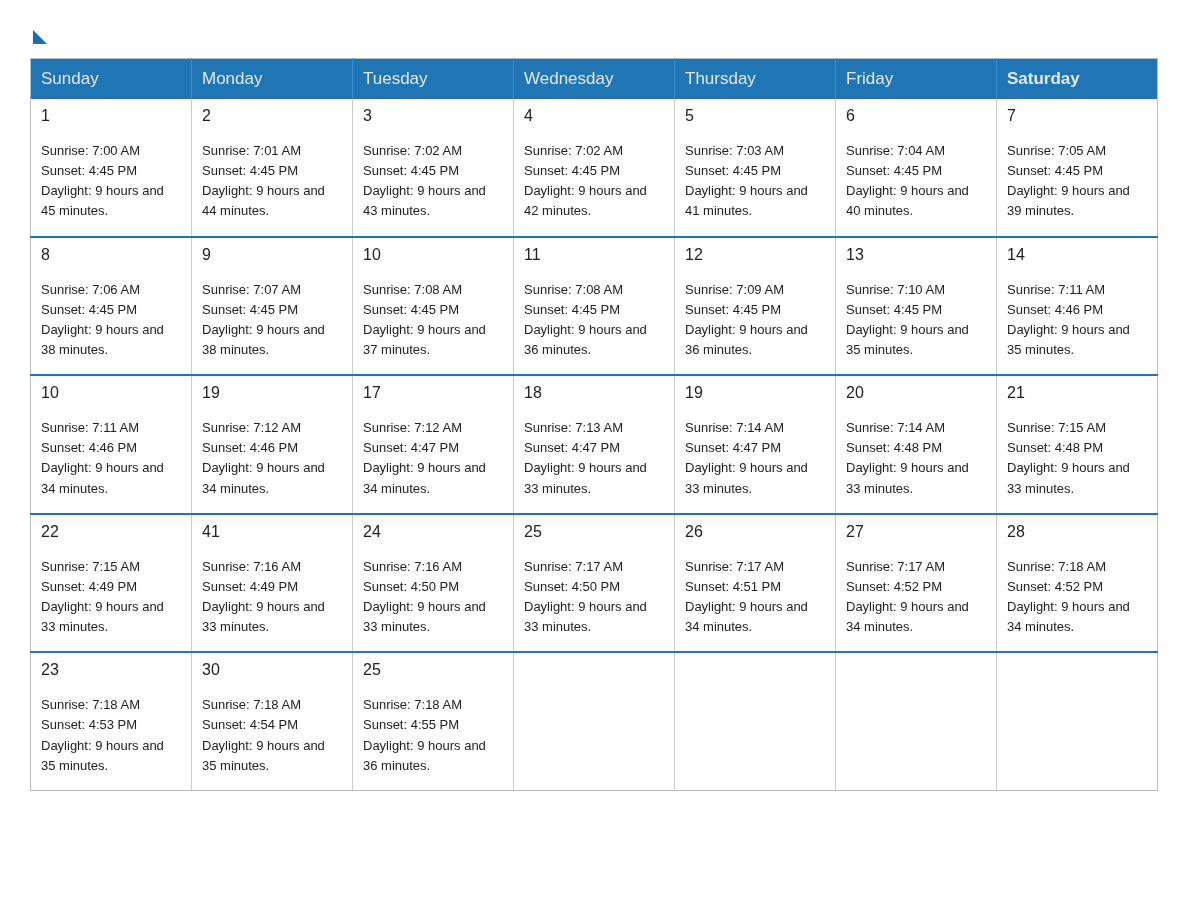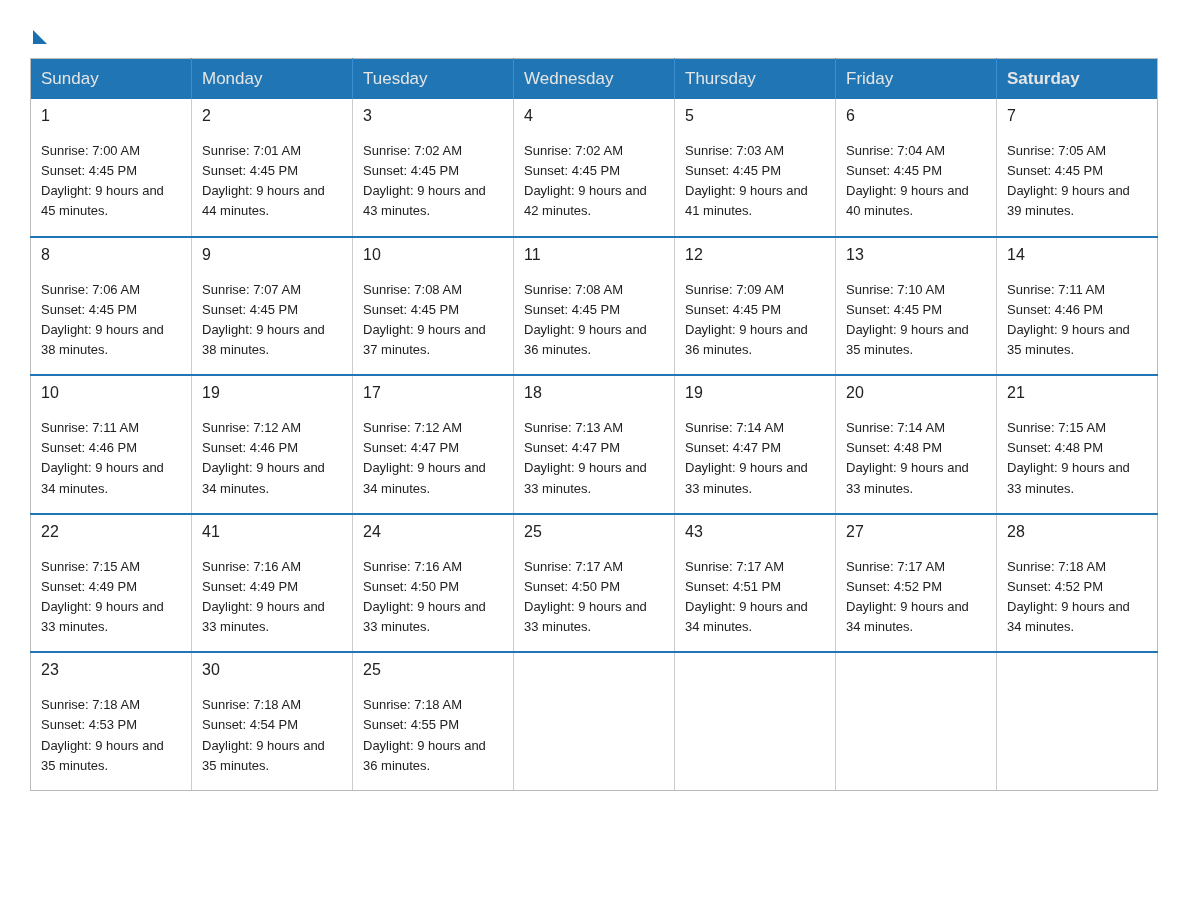--- a/index.html
+++ b/index.html
@@ -337,21 +337,21 @@
       </td>
         <td>
         <span class="day-num">25</span>
         <div class="day-info">
           Sunrise: 7:17 AM<br>
           Sunset: 4:50 PM<br>
           Daylight: 9 hours and 33 minutes.
         </div>
       </td>
         <td>
-        <span class="day-num">43</span>
+        <span class="day-num">26</span>
         <div class="day-info">
           Sunrise: 7:17 AM<br>
           Sunset: 4:51 PM<br>
           Daylight: 9 hours and 34 minutes.
         </div>
       </td>
         <td>
         <span class="day-num">27</span>
         <div class="day-info">
           Sunrise: 7:17 AM<br>

